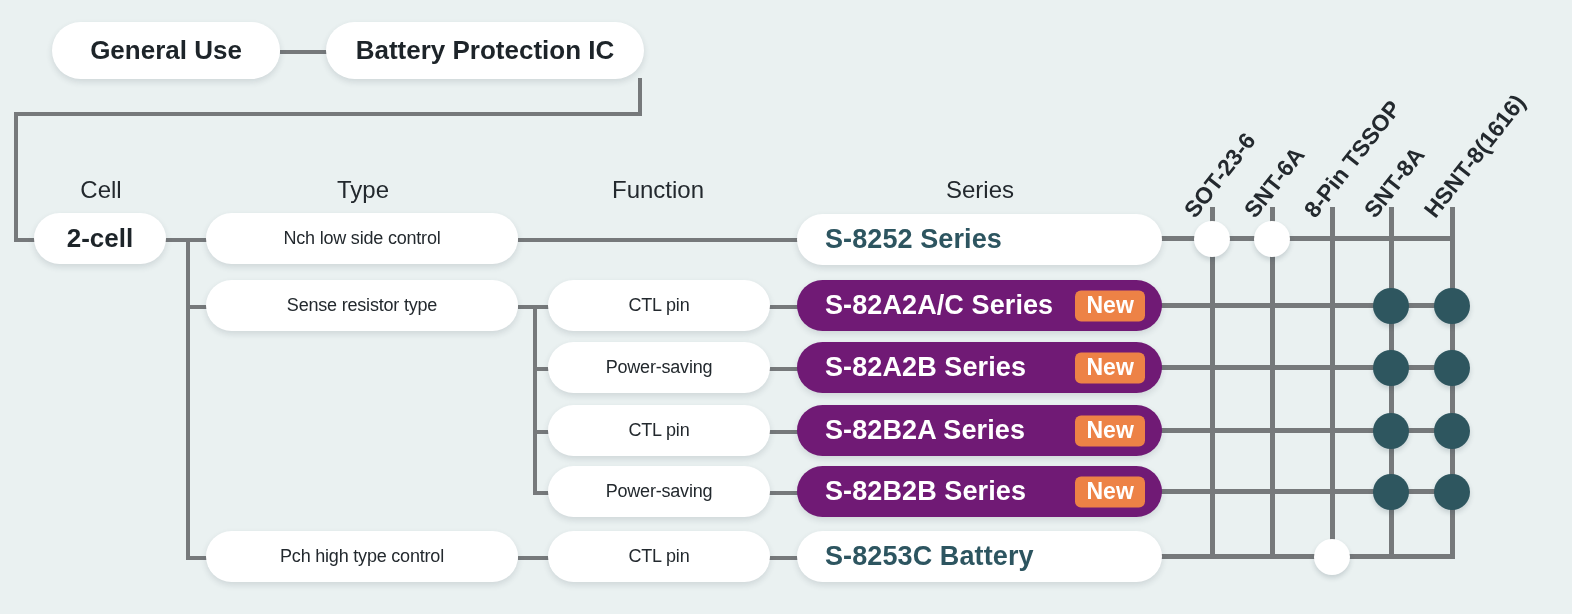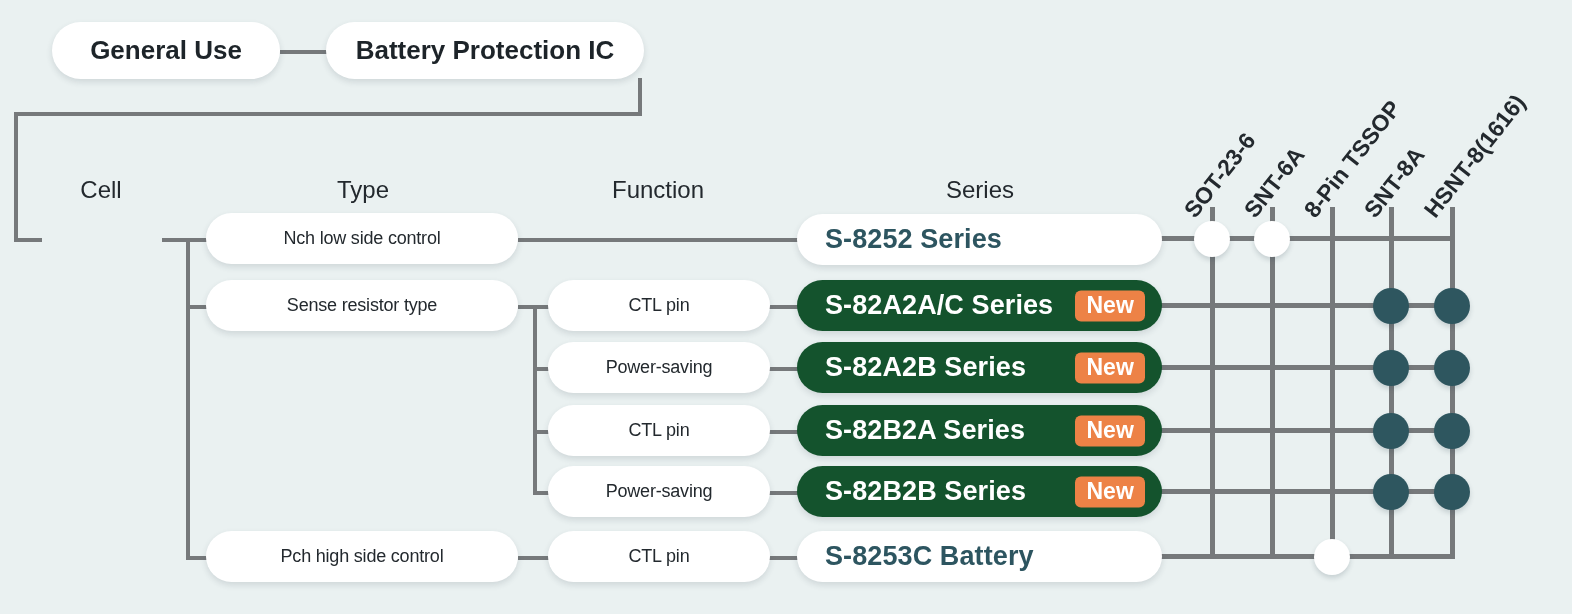--- a/index.html
+++ b/index.html
@@ -31,21 +31,21 @@
     justify-content: center;
     border-radius: 999px;
     background: #ffffff;
     box-shadow: 0 3px 6px rgba(40,60,70,.14);
     white-space: nowrap;
   }
   .pill.plain   { color: #23292e; font-size: 18px; font-weight: 400; letter-spacing: -.2px; }
   .pill.bold    { color: #1d2429; font-size: 26px; font-weight: 700; }
   .pill.series-light { color: #2d5560; font-size: 27px; font-weight: 700; letter-spacing: .1px; }
   .pill.series-dark {
-    background: #14532d;
+    background: #701a75;
     color: #ffffff;
     font-size: 27px; font-weight: 700; letter-spacing: .1px;
     justify-content: flex-start;
     padding-left: 28px;
   }
   .pill.series-dark .series-label { flex: 0 0 auto; }
 
   .new-badge {
     position: absolute;
     right: 17px;
@@ -167,29 +167,32 @@
   <div class="pkg-label" style="left:1320px; top:196px;">
     <span>8-Pin TSSOP</span>
   </div>
   <div class="pkg-label" style="left:1380px; top:196px;">
     <span>SNT-8A</span>
   </div>
   <div class="pkg-label" style="left:1440px; top:196px;">
     <span>HSNT-8(1616)</span>
   </div>
 
+  <div class="pill bold" style="left:34px; top:213px; width:132px; height:51px;">
+    <span>2-cell</span>
+  </div>
 
   <div class="pill plain" style="left:206px; top:213px; width:312px; height:51px;">
     <span>Nch low side control</span>
   </div>
   <div class="pill plain" style="left:206px; top:280px; width:312px; height:51px;">
     <span>Sense resistor type</span>
   </div>
   <div class="pill plain" style="left:206px; top:531px; width:312px; height:51px;">
-    <span>Pch high side control</span>
+    <span>Pch high type control</span>
   </div>
 
   <div class="pill plain" style="left:548px; top:280px; width:222px; height:51px;">
     <span>CTL pin</span>
   </div>
   <div class="pill plain" style="left:548px; top:342px; width:222px; height:51px;">
     <span>Power-saving</span>
   </div>
   <div class="pill plain" style="left:548px; top:405px; width:222px; height:51px;">
     <span>CTL pin</span>

